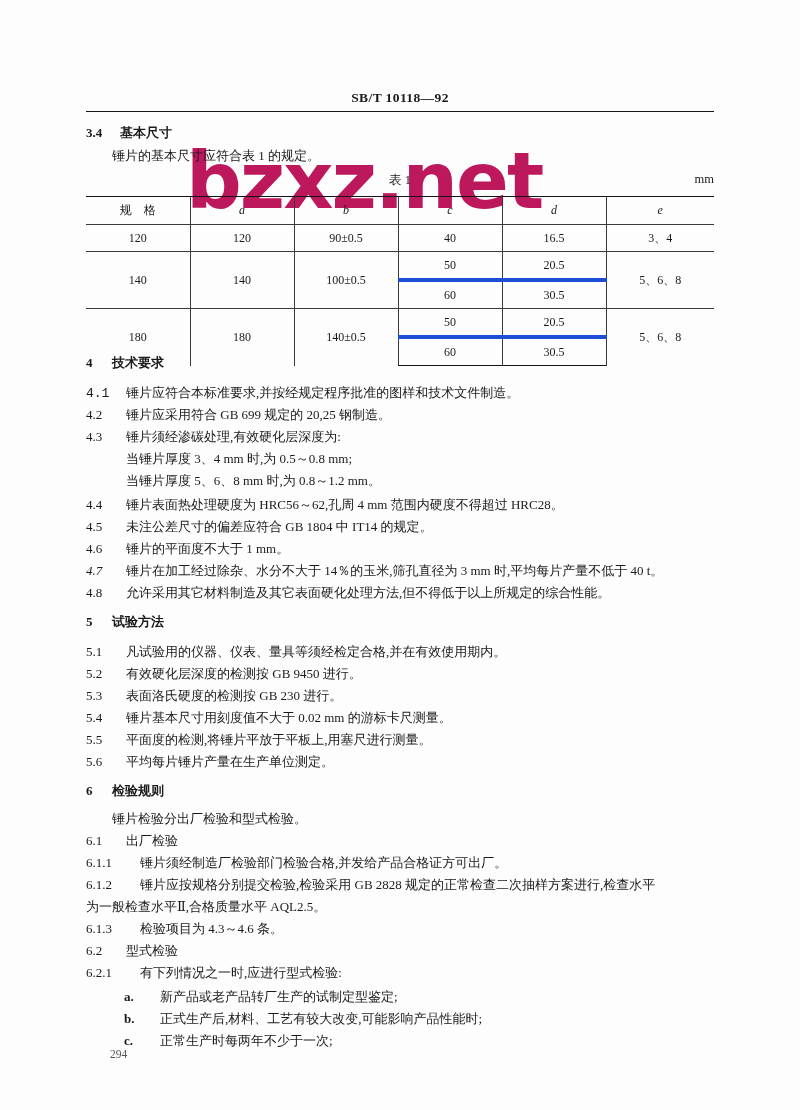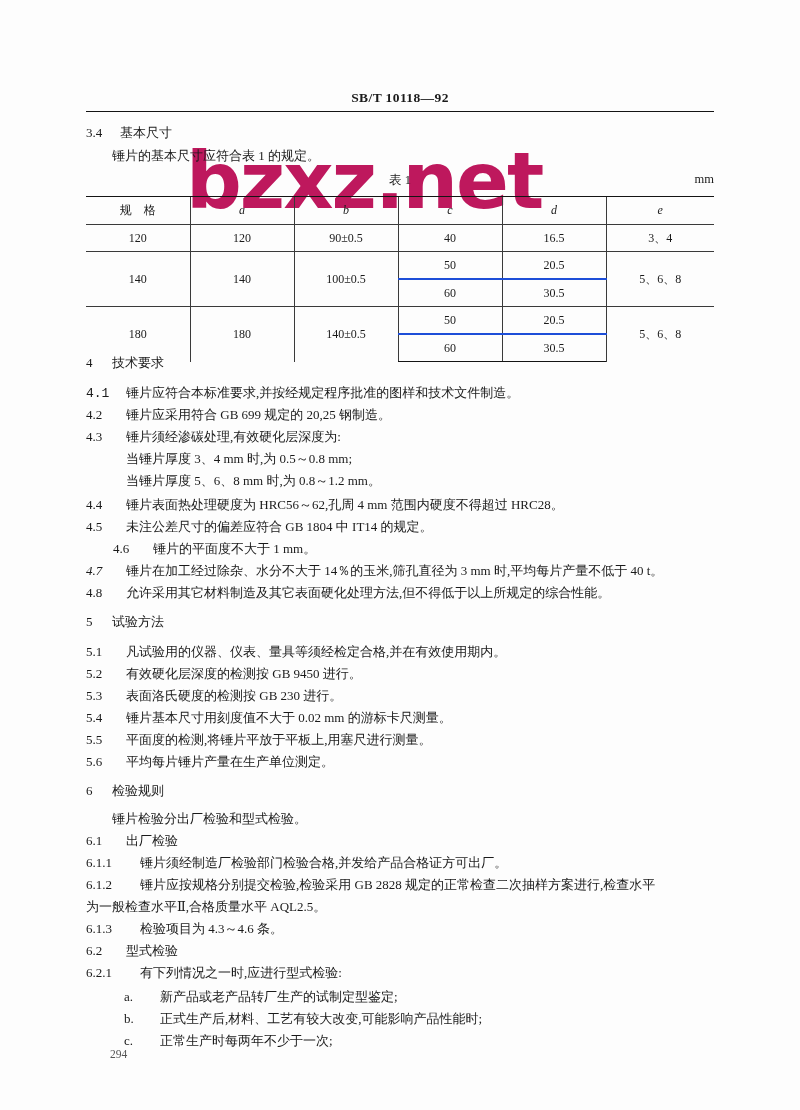--- a/index.html
+++ b/index.html
@@ -66,21 +66,21 @@
   }
 
   
   .blk {
     position: absolute;
     font-size: 13px;
     line-height: 21px;
     white-space: nowrap;
   }
   .sec-h {
-    font-weight: normal;
+    font-weight: bold;
   }
   .num {
     display: inline-block;
   }
   .ital { font-style: italic; }
 
   
   .tbl-cap {
     position: absolute;
     left: 0;
@@ -115,21 +115,21 @@
   table.spec th {
     height: 27px;
     margin-top: 33px;
   }
   
   .r-thick-top > * { border-top: 1.7px solid #141414; }
   .r-thin-top  > * { border-top: 1px solid #3a3a3a; }
   .r-thick-bot > * { border-bottom: 1.7px solid #141414; }
   
   .vr { border-left: 1px solid #3a3a3a; }
-  .inner-rule { border-top: 2px solid #1d4ed8; }
+  .inner-rule { border-top: 4px solid #1d4ed8; }
 
   
   .folio {
     position: absolute;
     left: 110px;
     top: 1048px;
     font-size: 11.5px;
     color: #555;
   }
 </style>
@@ -227,21 +227,21 @@
     <div class="blk" style="left:126px; top:448px;">当锤片厚度 3、4 mm 时,为 0.5～0.8 mm;</div>
     <div class="blk" style="left:126px; top:470px;">当锤片厚度 5、6、8 mm 时,为 0.8～1.2 mm。</div>
 
     <div class="blk" style="left:86px; top:494px;">
       <span class="num" style="width:40px;">4.4</span><span>锤片表面热处理硬度为 HRC56～62,孔周 4 mm 范围内硬度不得超过 HRC28。</span>
     </div>
     <div class="blk" style="left:86px; top:516px;">
       <span class="num" style="width:40px;">4.5</span><span>未注公差尺寸的偏差应符合 GB 1804 中 IT14 的规定。</span>
     </div>
     <div class="blk" style="left:86px; top:538px;">
-      <span class="num" style="width:40px;margin-left:27px;">4.6</span><span>锤片的平面度不大于 1 mm。</span>
+      <span class="num" style="width:40px;">4.6</span><span>锤片的平面度不大于 1 mm。</span>
     </div>
     <div class="blk" style="left:86px; top:560px;">
       <span class="num" style="width:40px;font-style:italic;">4.7</span><span>锤片在加工经过除杂、水分不大于 14％的玉米,筛孔直径为 3 mm 时,平均每片产量不低于 40 t。</span>
     </div>
     <div class="blk" style="left:86px; top:582px;">
       <span class="num" style="width:40px;">4.8</span><span>允许采用其它材料制造及其它表面硬化处理方法,但不得低于以上所规定的综合性能。</span>
     </div>
 
     <div class="blk sec-h" style="left:86px; top:611px;">
       <span class="num" style="width:26px;">5</span><span>试验方法</span>

